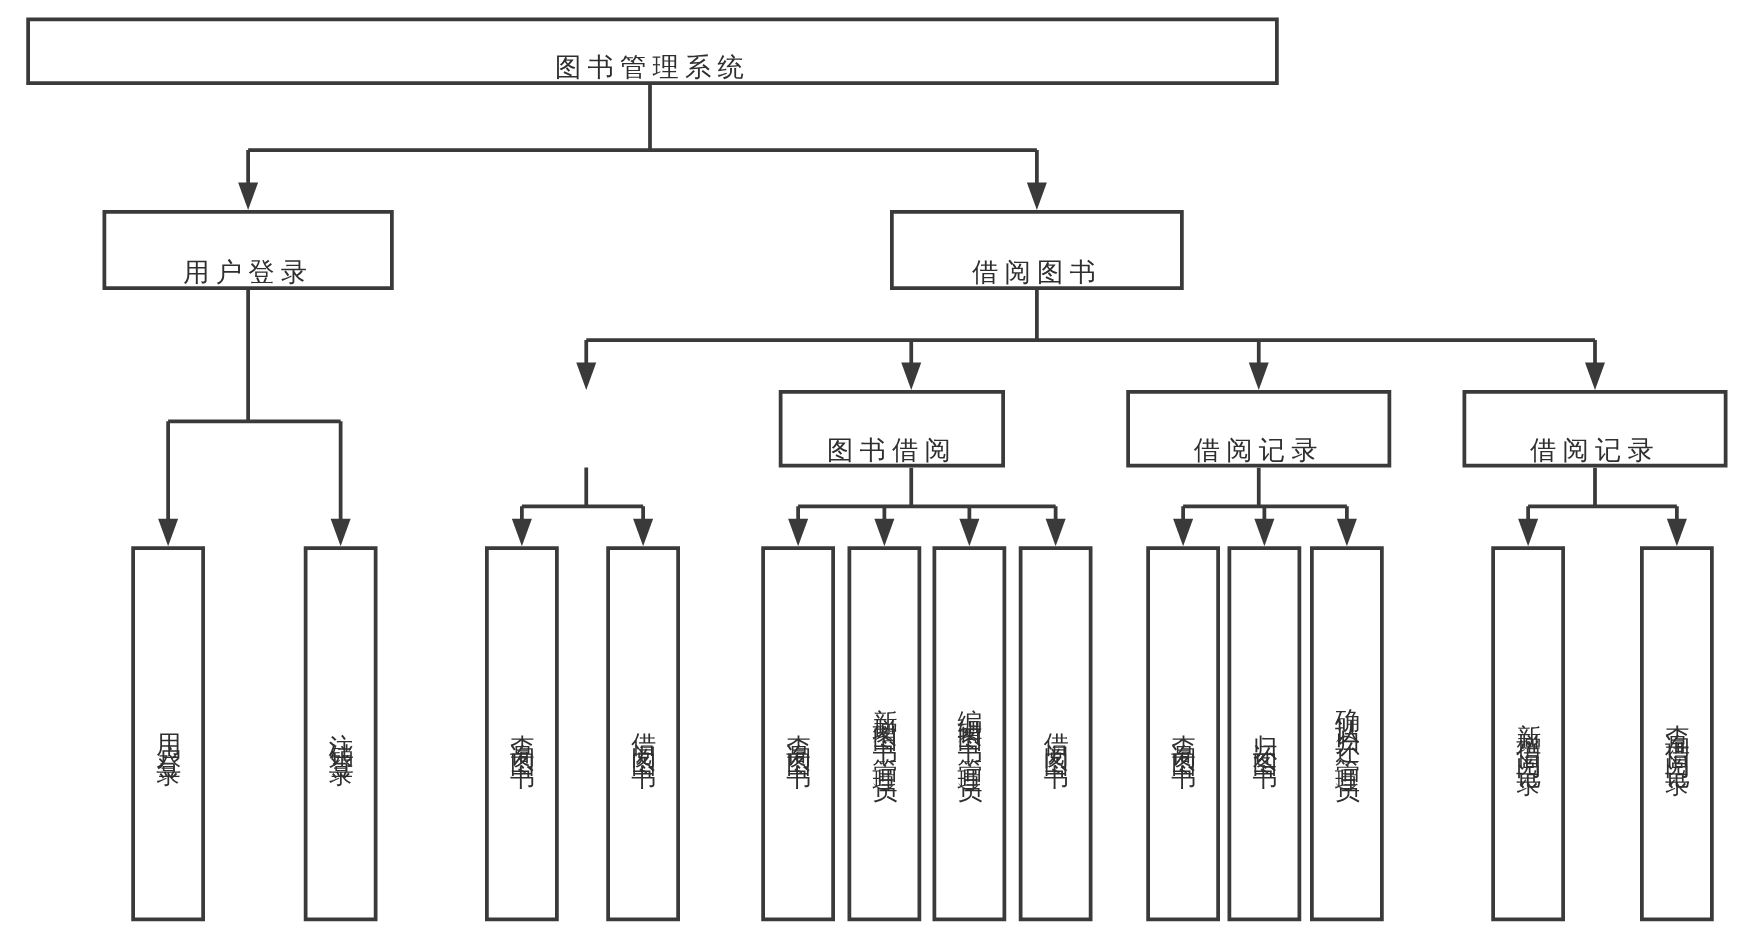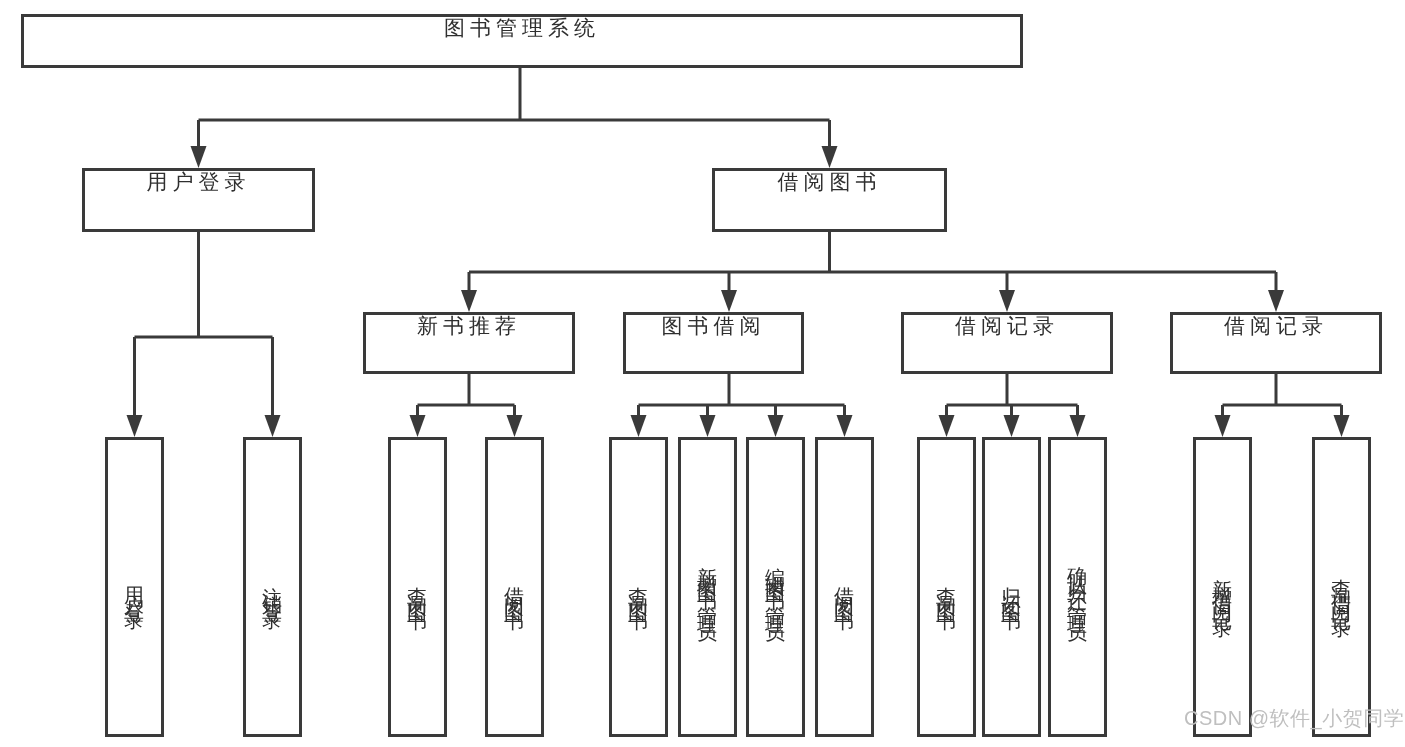--- a/index.html
+++ b/index.html
@@ -5,21 +5,21 @@
   html,body{margin:0;padding:0;background:#ffffff;}
   .canvas{
     position:relative;width:1405px;height:747px;background:#ffffff;
     font-family:"Liberation Sans","DejaVu Sans",sans-serif;overflow:hidden;
   }
   .connectors{position:absolute;left:0;top:0;z-index:1;}
   .ln{stroke:#3a3a3a;stroke-width:3;fill:none;}
   .ar{fill:#3a3a3a;stroke:none;}
   .hbox{
     position:absolute;box-sizing:border-box;border:3px solid #3a3a3a;background:#ffffff;
-    display:flex;align-items:flex-start;justify-content:center;z-index:2;
+    display:flex;align-items:flex-end;justify-content:center;z-index:2;
   }
   .hbox span{
     font-size:21px;letter-spacing:5px;color:#2f2f2f;white-space:nowrap;line-height:1;
   }
   .vbox{
     position:absolute;box-sizing:border-box;border:3px solid #3a3a3a;background:#ffffff;
     top:437px;width:59px;height:300px;
     display:flex;align-items:center;justify-content:center;z-index:2;
   }
   .vbox span{
@@ -83,23 +83,20 @@
     <span>图书管理系统</span>
   </div>
 
   <div class="hbox" style="left:82px;top:168px;width:233px;height:64px">
     <span>用户登录</span>
   </div>
   <div class="hbox" style="left:712px;top:168px;width:235px;height:64px">
     <span>借阅图书</span>
   </div>
 
-  <div class="hbox" style="left:363px;top:312px;width:212px;height:62px">
-    <span>新书推荐</span>
-  </div>
   <div class="hbox" style="left:623px;top:312px;width:181px;height:62px">
     <span>图书借阅</span>
   </div>
   <div class="hbox" style="left:901px;top:312px;width:212px;height:62px">
     <span>借阅记录</span>
   </div>
   <div class="hbox" style="left:1170px;top:312px;width:212px;height:62px">
     <span>借阅记录</span>
   </div>
 
@@ -140,15 +137,14 @@
     <span>确认归还（管理员）</span>
   </div>
 
   <div class="vbox" style="left:1193px">
     <span>新增借阅记录</span>
   </div>
   <div class="vbox" style="left:1312px">
     <span>查询借阅记录</span>
   </div>
 
-  <div class="watermark">CSDN @软件_小贺同学</div>
 
 </div>
 
 </body></html>

